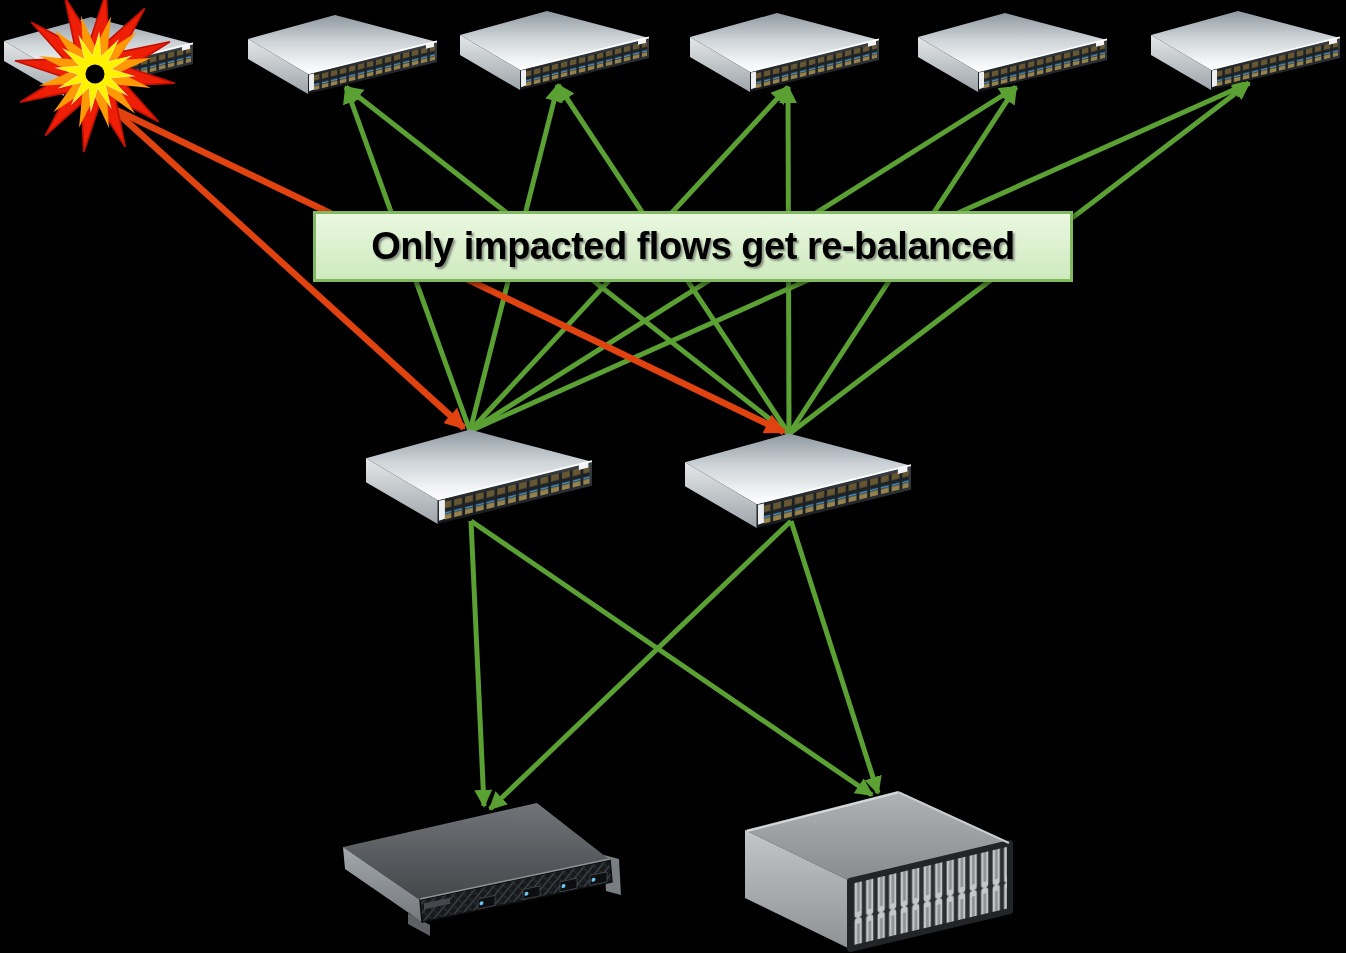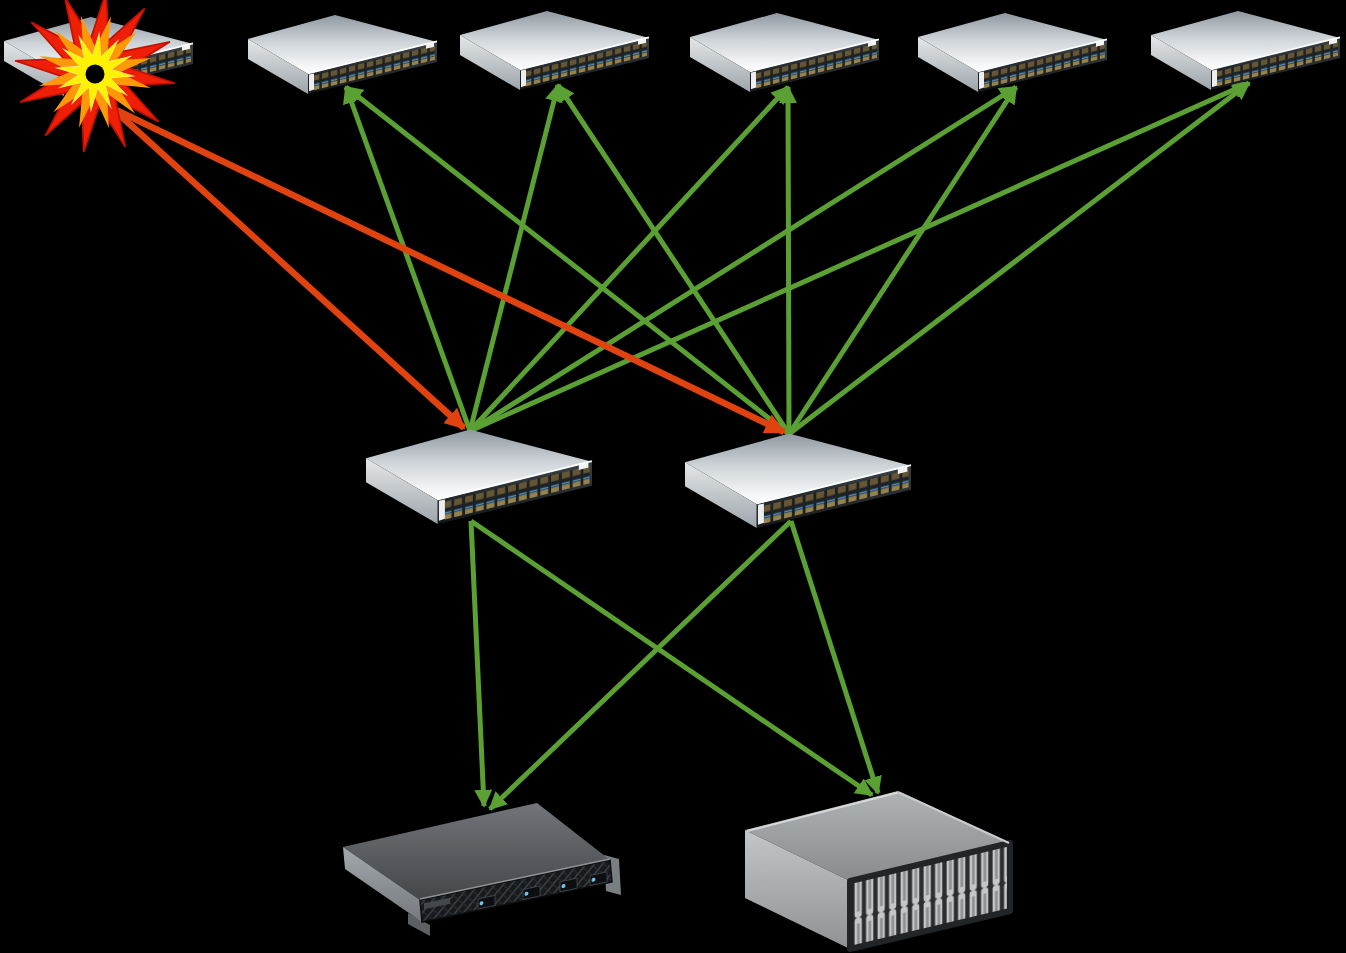--- a/index.html
+++ b/index.html
@@ -218,14 +218,17 @@
     <svg width="290" height="142" viewBox="0 0 290 142">
         <use href="#g-server"></use>
       </svg>
   </div>
   <div class="node" style="left:738px;top:786px">
     <svg width="280" height="170" viewBox="0 0 280 170">
         <use href="#g-storage"></use>
       </svg>
   </div>
 
+  <div id="annotation">
+    <span class="txt">Only impacted flows get re-balanced</span>
+  </div>
 
 </div>
 
 </body></html>

